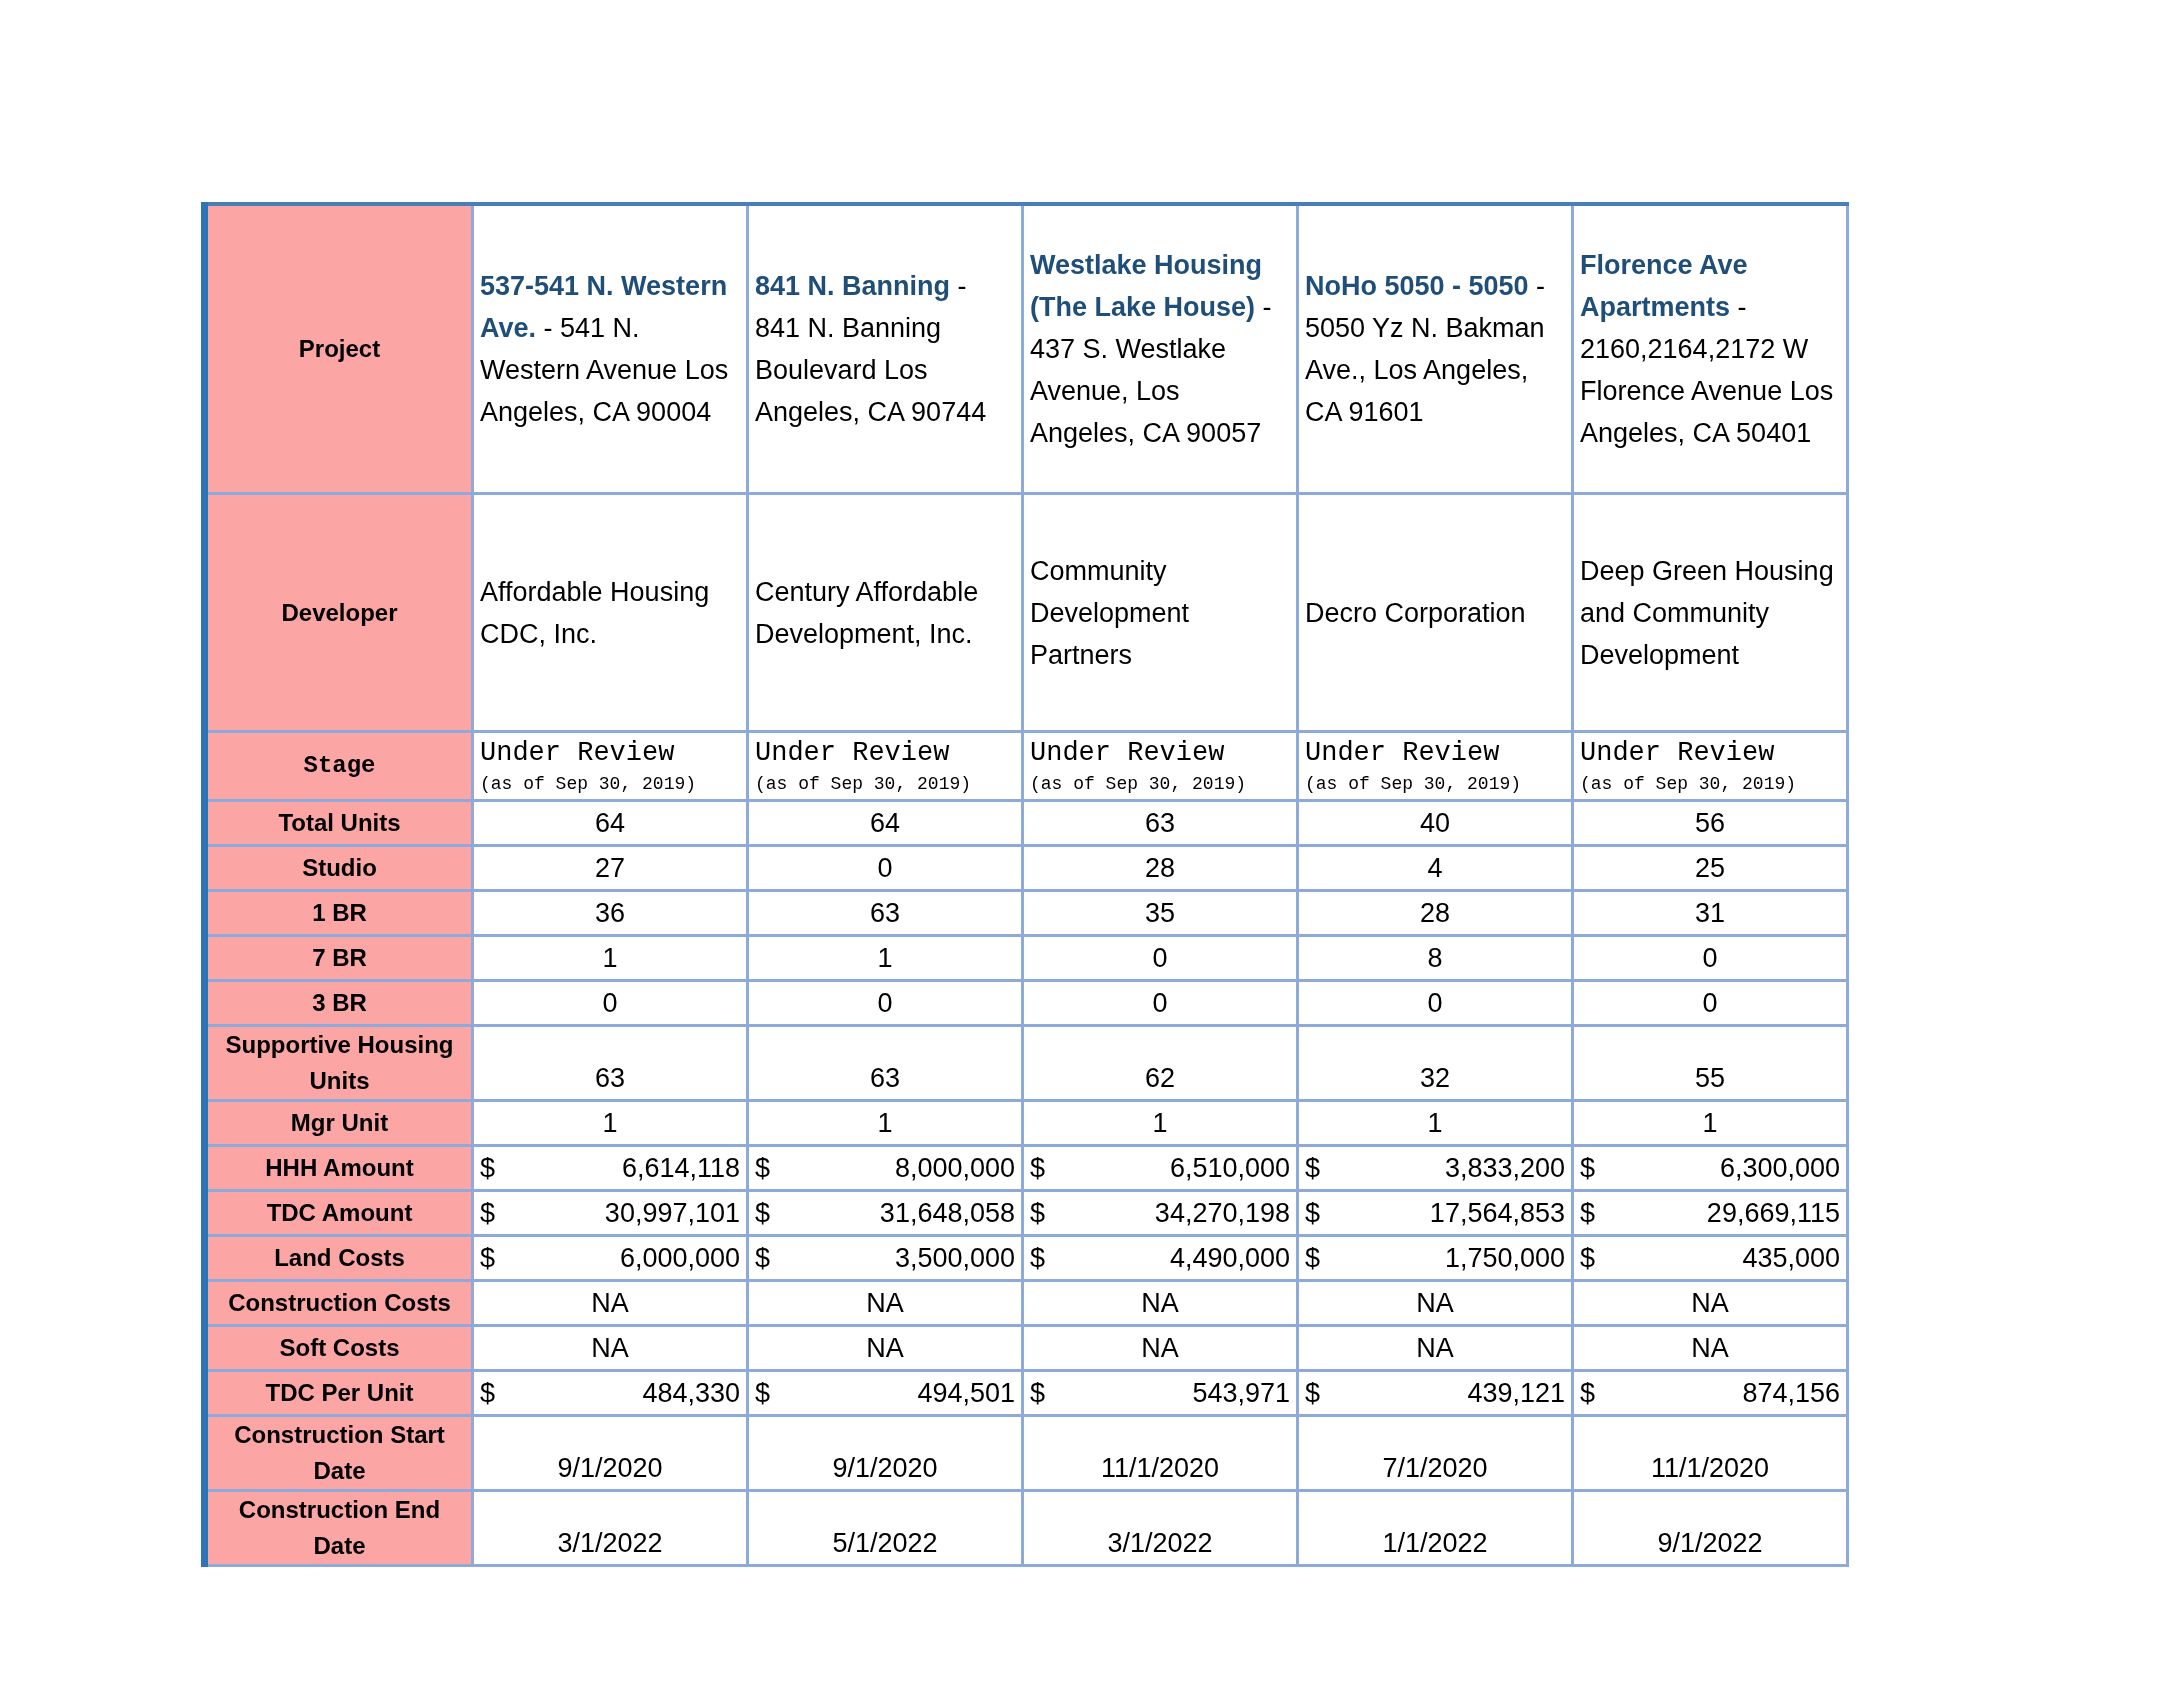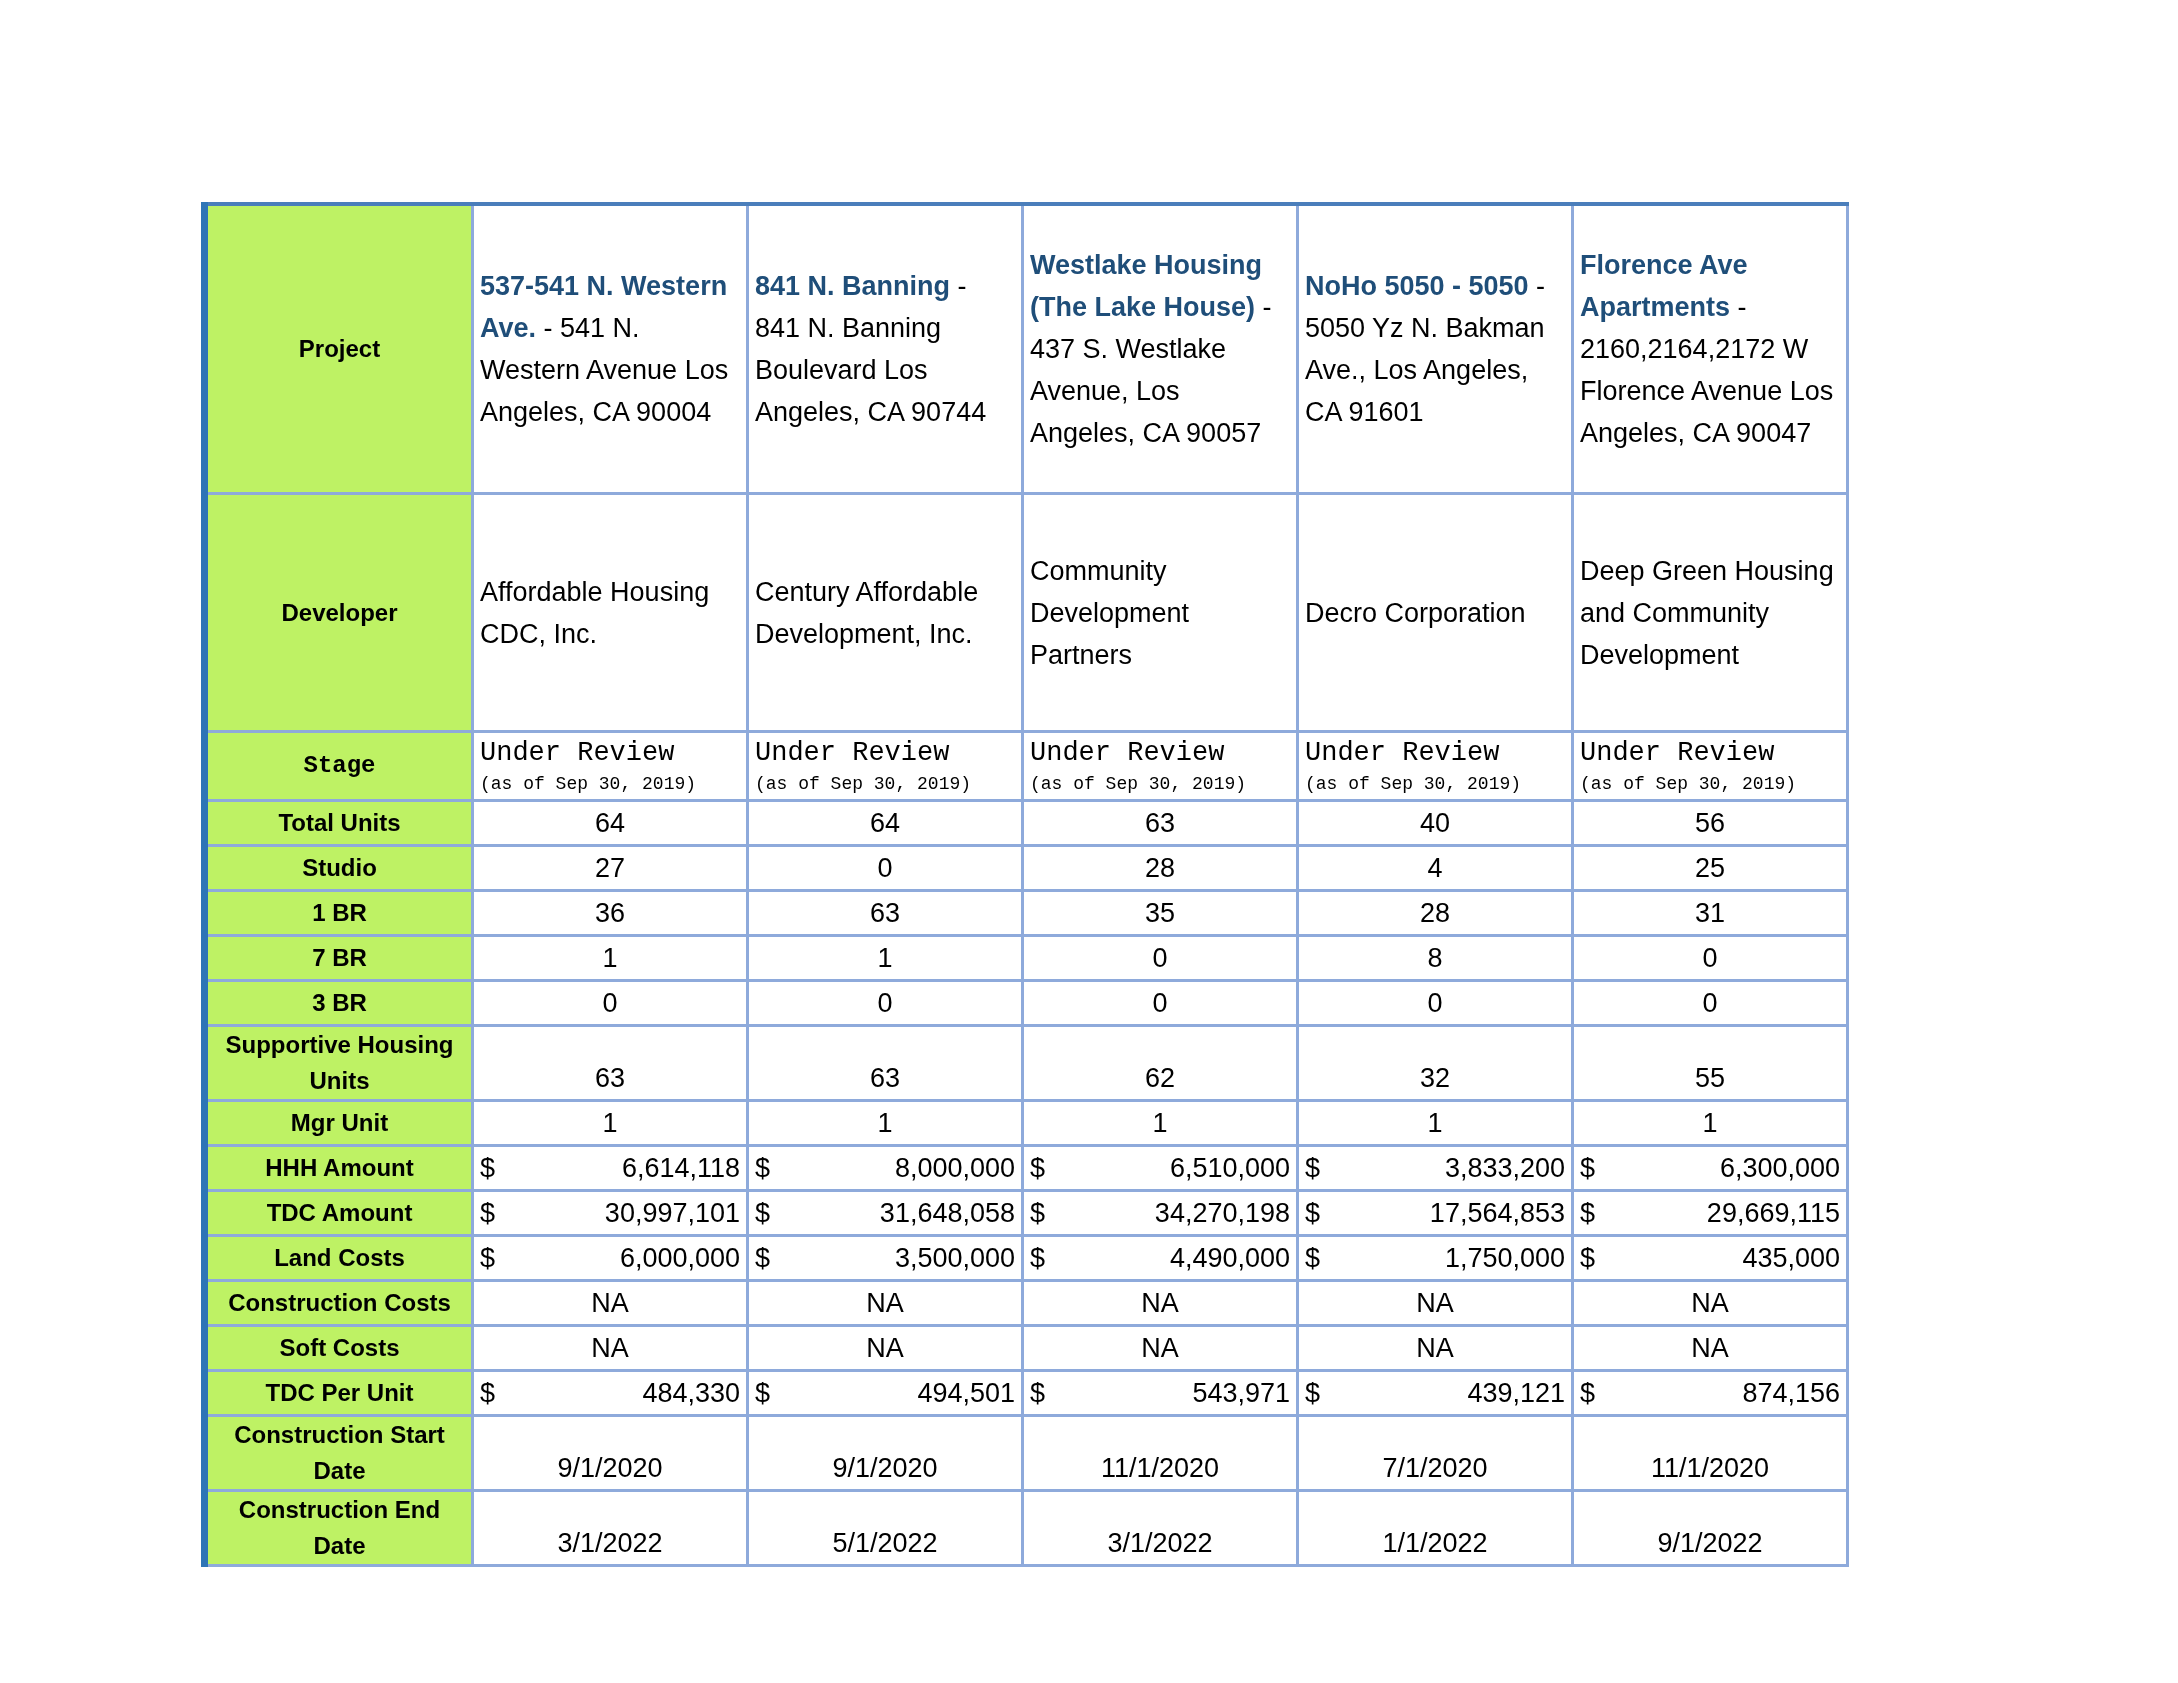--- a/index.html
+++ b/index.html
@@ -2,21 +2,21 @@
 <html><head>
 <meta charset="utf-8">
 <style>
   html, body { margin: 0; padding: 0; background: #ffffff; }
   body { width: 2178px; height: 1683px; position: relative; overflow: hidden;
          font-family: "Liberation Sans", sans-serif; color: #000; }
   .tbl { position: absolute; left: 201px; top: 202px; border-collapse: collapse;
          table-layout: fixed; border-top: 4px solid #4a7ebb; border-left: 7px solid #2e75b6; }
   .tbl td { border: 3px solid #8eaadb; padding: 0 6px; vertical-align: middle;
             font-size: 27px; line-height: 42px; overflow: hidden; }
-  .tbl td.lbl { background: #bef264; font-weight: bold; text-align: center;
+  .tbl td.lbl { background: #fca5a5; font-weight: bold; text-align: center;
                 font-size: 24px; line-height: 36px; width: 255px; padding: 0 4px; }
   .tbl td.cell { width: 260px; background: #fff; }
   .center { text-align: center; }
   .proj-name { color: #1f4e79; font-weight: bold; }
   .bottom { vertical-align: bottom !important; }
   .stage-main { display: block; line-height: 36px; }
   .stage-sub { display: block; font-size: 18px; line-height: 26px; }
   .money { display: flex; justify-content: space-between; }
   .r-project td { height: 286px; }
   .r-dev td { height: 235px; }
@@ -29,21 +29,21 @@
 <body>
 
 <table class="tbl">
   <tbody id="tbody">
       <tr class="r-project">
         <td class="lbl">Project</td>
         <td class="cell"><span class="proj-name">537-541 N. Western Ave.</span><span> - 541 N. Western Avenue Los Angeles, CA 90004</span></td>
         <td class="cell"><span class="proj-name">841 N. Banning</span><span> - 841 N. Banning Boulevard Los Angeles, CA 90744</span></td>
         <td class="cell"><span class="proj-name">Westlake Housing (The Lake House)</span><span> - 437 S. Westlake Avenue, Los Angeles, CA 90057</span></td>
         <td class="cell"><span class="proj-name">NoHo 5050 - 5050</span><span> - 5050 Yz N. Bakman Ave., Los Angeles, CA 91601</span></td>
-        <td class="cell"><span class="proj-name">Florence Ave Apartments</span><span> - 2160,2164,2172 W Florence Avenue Los Angeles, CA 90047</span></td>
+        <td class="cell"><span class="proj-name">Florence Ave Apartments</span><span> - 2160,2164,2172 W Florence Avenue Los Angeles, CA 50401</span></td>
       </tr>
       <tr class="r-dev">
         <td class="lbl">Developer</td>
         <td class="cell">Affordable Housing CDC, Inc.</td>
         <td class="cell">Century Affordable Development, Inc.</td>
         <td class="cell">Community Development Partners</td>
         <td class="cell">Decro Corporation</td>
         <td class="cell">Deep Green Housing and Community Development</td>
       </tr>
       <tr class="r-stage">

